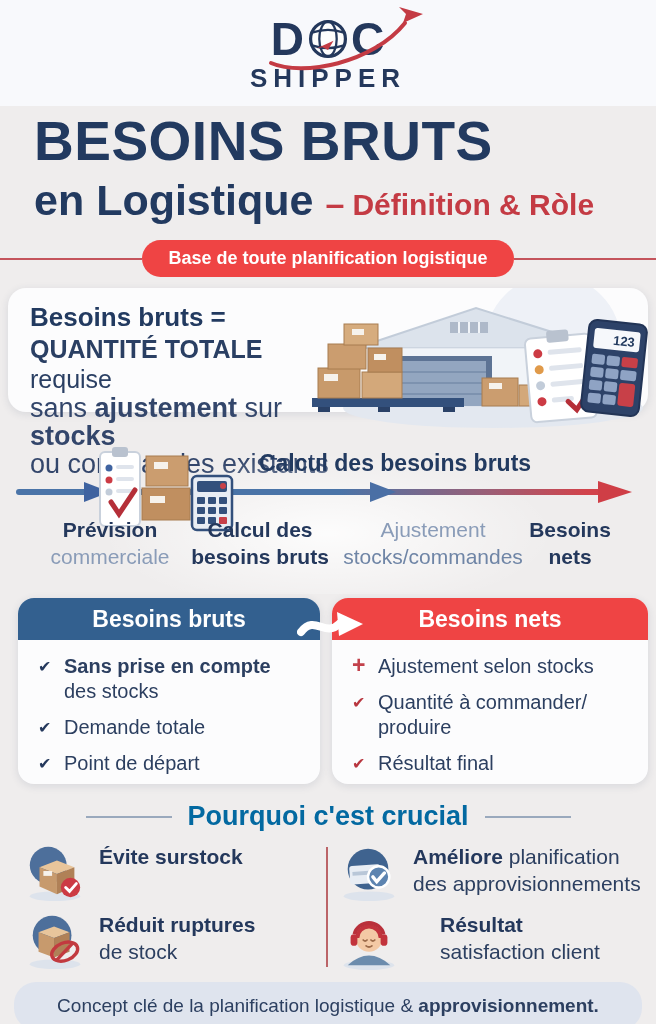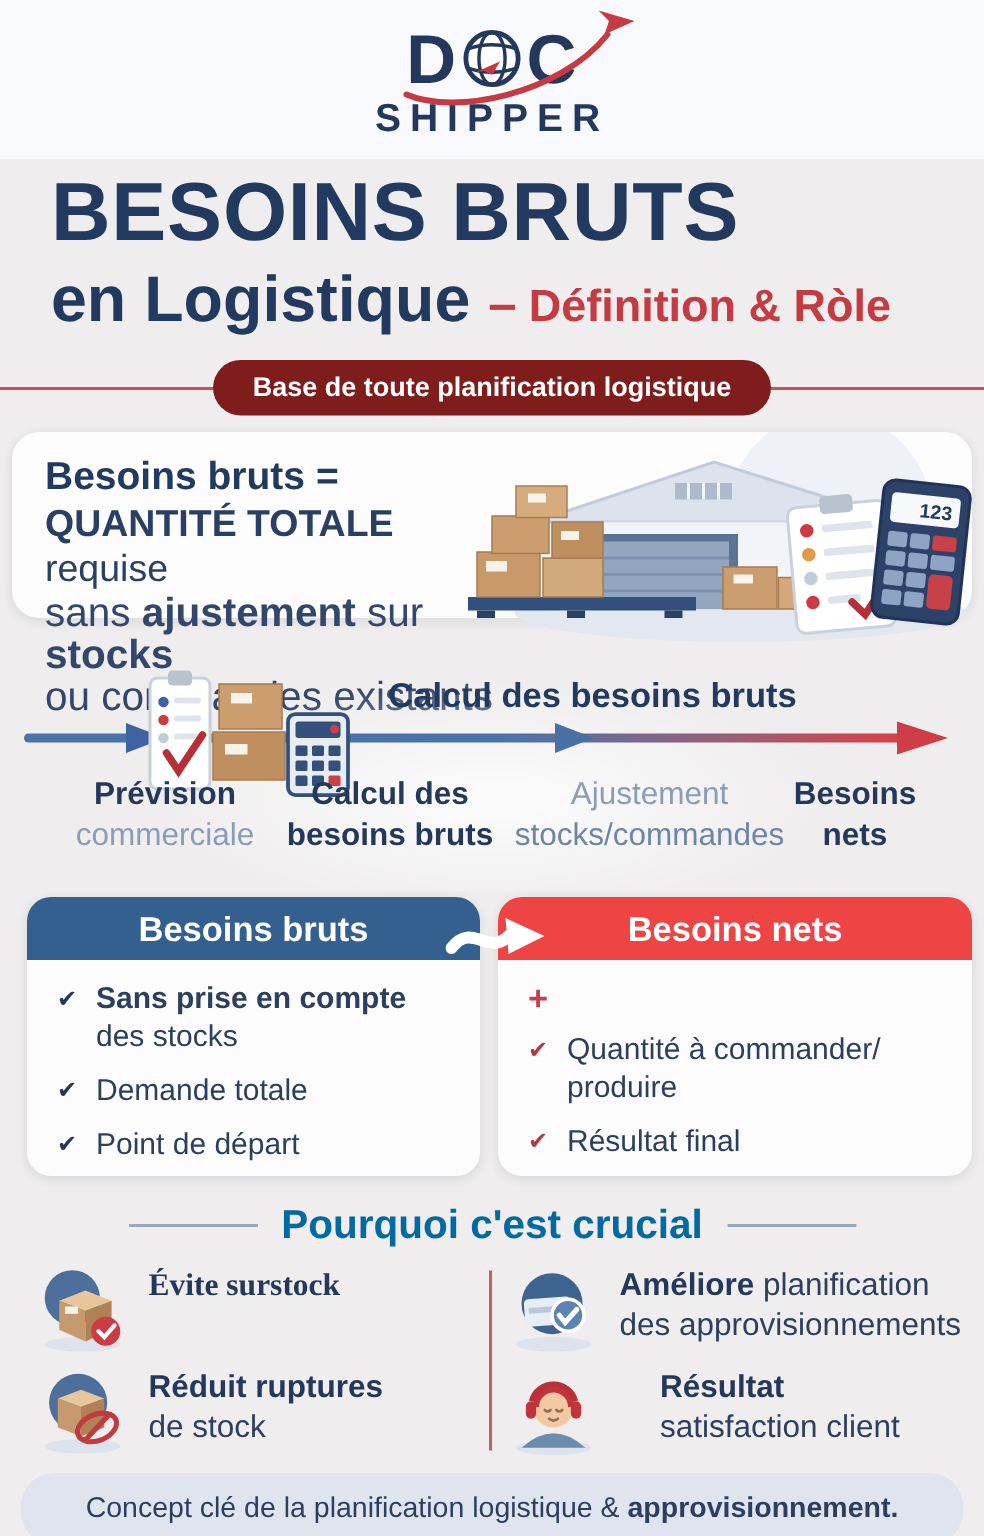--- a/index.html
+++ b/index.html
@@ -18,21 +18,21 @@
   .title-block{position:absolute;top:112px;left:34px;right:16px;}
   .title-l1{font-size:55px;line-height:58px;font-weight:800;color:#223a60;letter-spacing:0.5px;}
   .title-l2{margin-top:6px;display:flex;align-items:baseline;white-space:nowrap;}
   .title-l2 .sub{font-size:43px;font-weight:800;color:#223a60;}
   .title-l2 .dash{font-size:34px;font-weight:800;color:#c43b44;margin:0 8px 0 12px;}
   .title-l2 .accent{font-size:30px;font-weight:800;color:#c43b44;}
 
   
   .badge-row{position:absolute;top:240px;left:0;width:656px;display:flex;align-items:center;}
   .badge-line{flex:1;height:2px;background:#c4545c;}
-  .badge-pill{background:#7f1d1d;color:#fff;font-size:18px;font-weight:700;padding:8px 26px;border-radius:22px;white-space:nowrap;}
+  .badge-pill{background:#ef4444;color:#fff;font-size:18px;font-weight:700;padding:8px 26px;border-radius:22px;white-space:nowrap;}
 
   
   .def-card{position:absolute;top:288px;left:8px;width:640px;height:124px;background:#fcfcfd;border-radius:18px;box-shadow:0 2px 8px rgba(40,55,90,.12);}
   .def-text{position:absolute;left:22px;top:12px;width:300px;line-height:30px;}
   .def-h{font-size:26px;font-weight:800;color:#223a60;line-height:34px;}
   .def-l2{font-size:25px;color:#2a3f63;}
   .def-l2 b{font-weight:800;}
   .def-l34{font-size:27px;color:#33466b;line-height:28px;}
   .def-art{position:absolute;right:0;top:0;width:350px;height:144px;}
 
@@ -69,21 +69,21 @@
 
   
   .crucial{position:absolute;top:795px;left:0;width:656px;height:186px;}
   .cr-head{position:absolute;top:6px;left:0;width:656px;display:flex;align-items:center;justify-content:center;gap:16px;}
   .cr-line{width:86px;height:2px;background:#9aa9bd;}
   .cr-title{font-size:27px;font-weight:800;color:#0369a1;white-space:nowrap;}
   .why-item{position:absolute;display:flex;gap:13px;align-items:flex-start;}
   .why-icon{width:62px;height:62px;flex:0 0 62px;}
   .why-text{font-size:21px;line-height:27px;color:#2c3f60;padding-top:2px;}
   .why-text .b{font-weight:800;color:#24385c;}
-  .wi0{left:24px;top:46px;width:296px;font-family:Liberation Serif, serif;}
+  .wi0{left:24px;top:46px;width:296px;}
   .wi1{left:338px;top:46px;width:310px;}
   .wi2{left:24px;top:114px;width:296px;}
   .wi3{left:338px;top:114px;width:310px;gap:40px;}
   .cr-divider{position:absolute;left:326px;top:52px;width:2px;height:120px;background:#b24b50;opacity:.85;}
 
   
   .footer-pill{position:absolute;left:14px;top:982px;width:628px;height:48px;background:#dfe4ee;border-radius:22px;display:flex;align-items:center;justify-content:center;font-size:19px;color:#2c3f60;}
   .footer-pill b{font-weight:800;}
 </style>
 </head>
@@ -283,20 +283,21 @@
     </div>
     <svg class="head-arrow" viewBox="0 0 70 38">
       <path d="M4,26 C18,8 28,32 42,18" fill="none" stroke="#ffffff" stroke-width="8" stroke-linecap="round"></path>
       <polygon points="40,6 66,18 42,30" fill="#ffffff"></polygon>
     </svg>
     <div class="ccard right">
       <div class="chead red">Besoins nets</div>
       <div class="cbody">
         <div class="citem">
           <span class="plus">+</span>
+          <span class="ctext">Ajustement selon stocks</span>
         </div>
         <div class="citem">
           <span class="ck red">✔</span>
           <span class="ctext">
               <span class="row">Quantité à commander/</span>
               <span class="row">produire</span>
             </span>
         </div>
         <div class="citem">
           <span class="ck red">✔</span>

